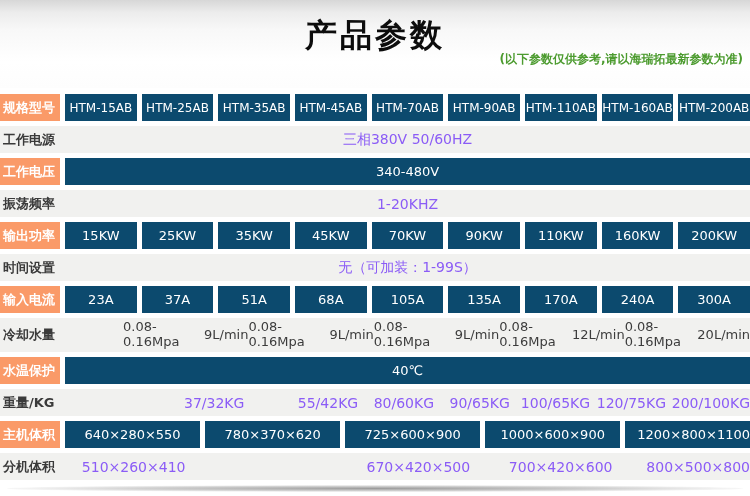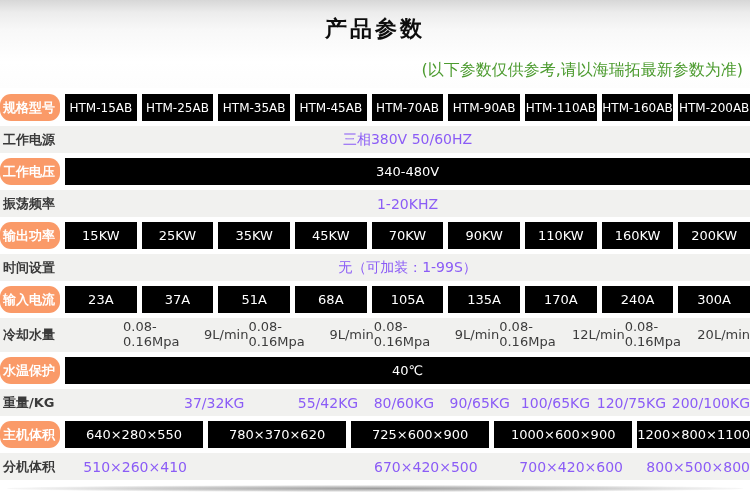--- a/index.html
+++ b/index.html
@@ -15,31 +15,31 @@
   
   .header {
     height: 88px;
     position: relative;
     text-align: center;
     background: linear-gradient(180deg, #d7d7d7 0%, #ececec 14%, #f8f8f8 34%, #ffffff 70%, #fdfdfd 100%);
   }
   .title {
     display: inline-block;
     padding-top: 14px;
-    font-size: 22px;
+    font-size: 32px;
     font-weight: bold;
     color: #0d0d0d;
     letter-spacing: 3px;
   }
   .note {
     position: absolute;
     right: 7px;
-    bottom: 7px;
-    font-size: 16px;
-    font-weight: normal;
+    bottom: 20px;
+    font-size: 12px;
+    font-weight: bold;
     color: #4c9b2f;
   }
 
   
   .table { padding-top: 6px; }
   .row {
     display: grid;
     grid-template-columns: 60px repeat(9, 1fr);
     column-gap: 5px;
     height: 27px;
@@ -55,22 +55,22 @@
     height: 100%;
     white-space: nowrap;
   }
   .gray .label { color: #3a3a3a; }
   .cell {
     display: flex; align-items: center; justify-content: center;
     height: 100%;
     text-align: center;
     white-space: nowrap;
   }
-  .oc { background: #000000; color: #ffffff; }
-  .orange .label { background: #fa9a68; color: #ffffff; border-radius: 11px; }
+  .oc { background: #0c4a6e; color: #ffffff; }
+  .orange .label { background: #fa9a68; color: #ffffff; }
   .model { font-size: 12px; }
   .full { grid-column: 2 / 11; }
   .gval { font-size: 14px; color: #8b5cf6; }
 
   
   .row.cooling { height: 34px; font-size: 13px; }
   .cooling-block {
     grid-column: 2 / 11;
     display: flex;
     height: 100%;
@@ -82,21 +82,21 @@
     align-items: center; justify-content: center;
     line-height: 1.15;
     color: #3c3c3c;
   }
 
   
   .g3-5 { grid-column: 3 / 5; }
   .g5 { grid-column: 5 / 6; } .g6 { grid-column: 6 / 7; } .g7 { grid-column: 7 / 8; }
   .g8 { grid-column: 8 / 9; } .g9 { grid-column: 9 / 10; } .g10 { grid-column: 10 / 11; }
   .g2-4 { grid-column: 2 / 4; } .g4-6 { grid-column: 4 / 6; } .g6-8 { grid-column: 6 / 8; }
-  .g8-10 { grid-column: 8 / 10; } .g10-11 { grid-column: 10 / 11; }
+  .g8-10 { grid-column: 8 / 10; } .g10-11 { grid-column: 10 / 11; padding-left: 12px; }
 
   
   .bottom-shadow {
     width: 736px;
     height: 7px;
     margin: 4px auto 0;
     border-radius: 50%;
     background: radial-gradient(ellipse at center,
                 rgba(75,75,75,0.55) 0%,
                 rgba(90,90,90,0.28) 45%,

